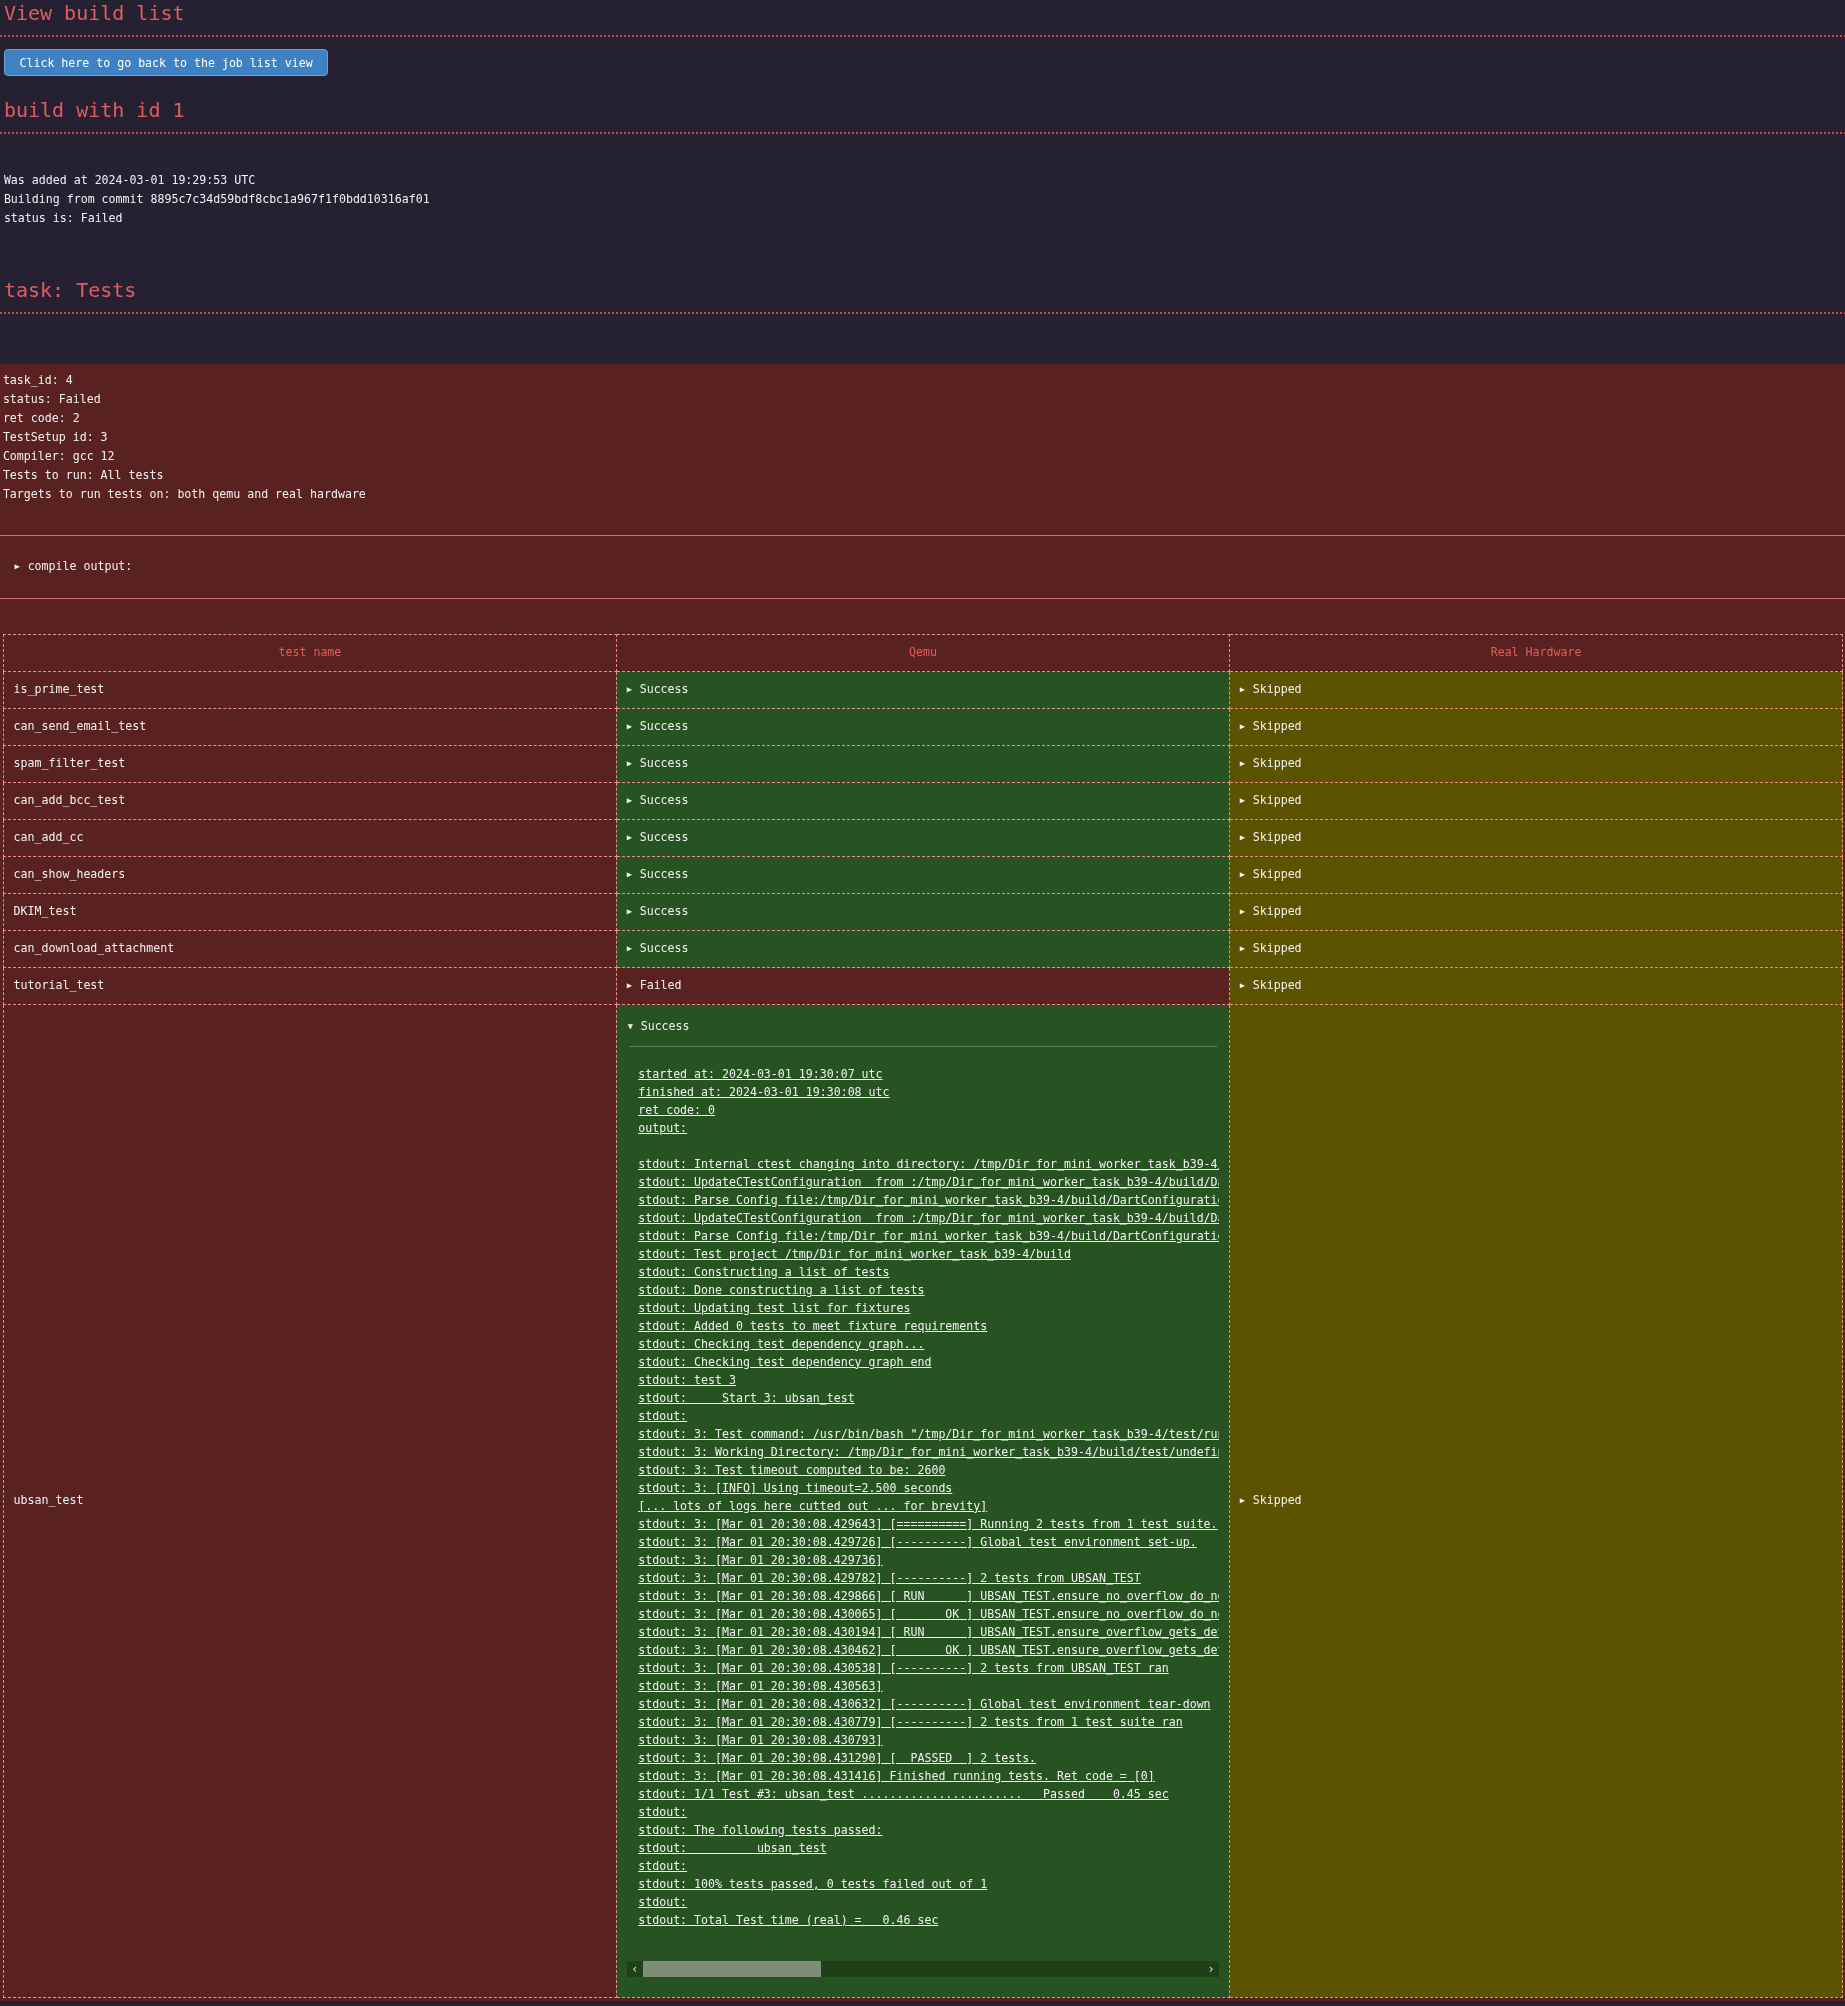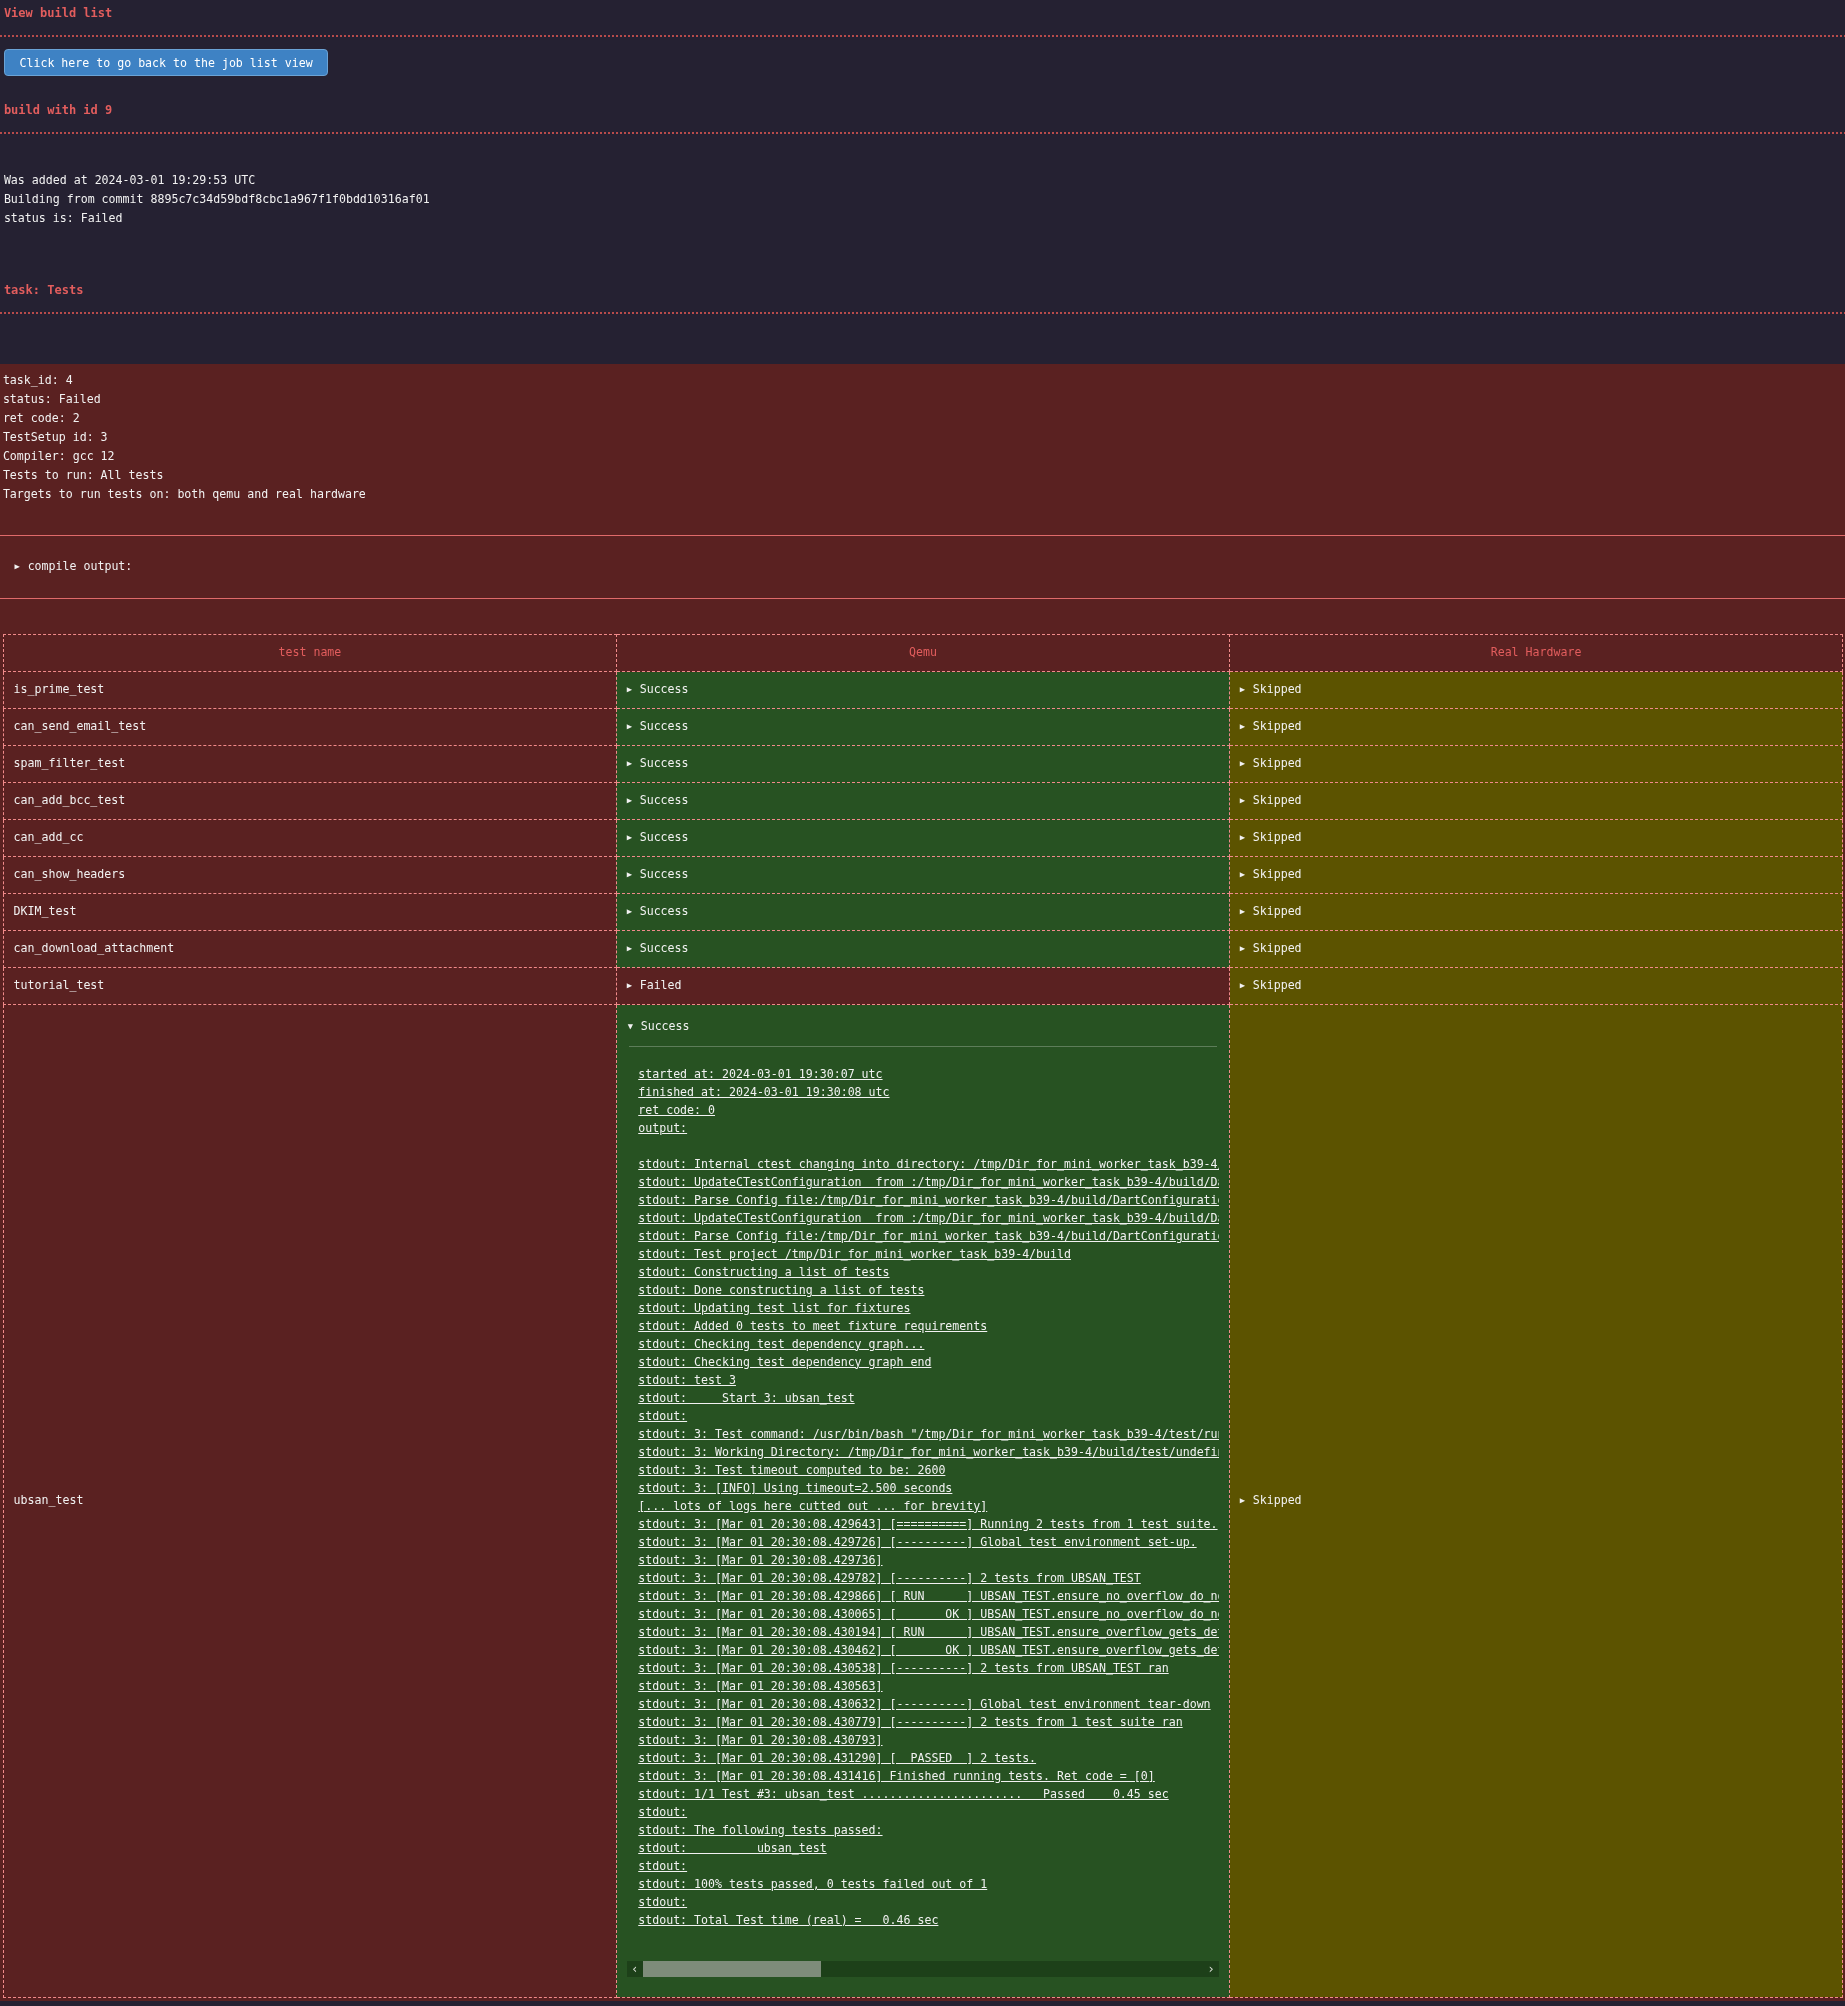--- a/index.html
+++ b/index.html
@@ -7,21 +7,21 @@
           --dashed:#f08a8a; --dotted:#b84b4b; --rule:#e06a6a; --text:#f2f2f2;
           --scroll_track:#1d4019; --scroll_thumb:#7e8c7a; --scroll_arrow:#d9ded6; }
   * { box-sizing: border-box; }
   html,body { margin:0; padding:0; }
   body {
     width: 1846px; min-height: 2007px;
     background: var(--page_bg);
     color: var(--text);
     font: 11.6px/1.55 "DejaVu Sans Mono", monospace;
   }
-  h2 { font-size:12px; font-weight:bold; color:var(--accent);
+  h2 { font-size:20px; font-weight:normal; color:var(--accent);
        margin: 25px 0 12.6px 3.9px; line-height:18.4px; }
   h2.first { margin-top: 3.9px; }
   h2.mt-lg { margin-top: 54px; }
   hr.dotted { border:none; border-top:2.9px dotted var(--dotted); height:0; margin:0; }
   .back-btn {
     display:inline-block; margin:12.6px 0 0 3.9px; height:27px; padding:0 14.6px;
     background:var(--button_bg); border:1px solid var(--button_border);
     border-radius:3.9px; color:#fff; font:11.6px "DejaVu Sans Mono", monospace;
     cursor:pointer;
   }
@@ -66,21 +66,21 @@
 </head>
 <body>
 
 <div class="page">
 
   <h2 class="first">View build list</h2>
   <hr class="dotted">
 
   <button class="back-btn">Click here to go back to the job list view</button>
 
-  <h2>build with id 9</h2>
+  <h2>build with id 1</h2>
   <hr class="dotted">
 
   <div class="build-info">
     <p>Was added at 2024-03-01 19:29:53 UTC</p>
     <p>Building from commit 8895c7c34d59bdf8cbc1a967f1f0bdd10316af01</p>
     <p>status is: Failed</p>
   </div>
 
   <h2 class="mt-lg">task: Tests</h2>
   <hr class="dotted">

